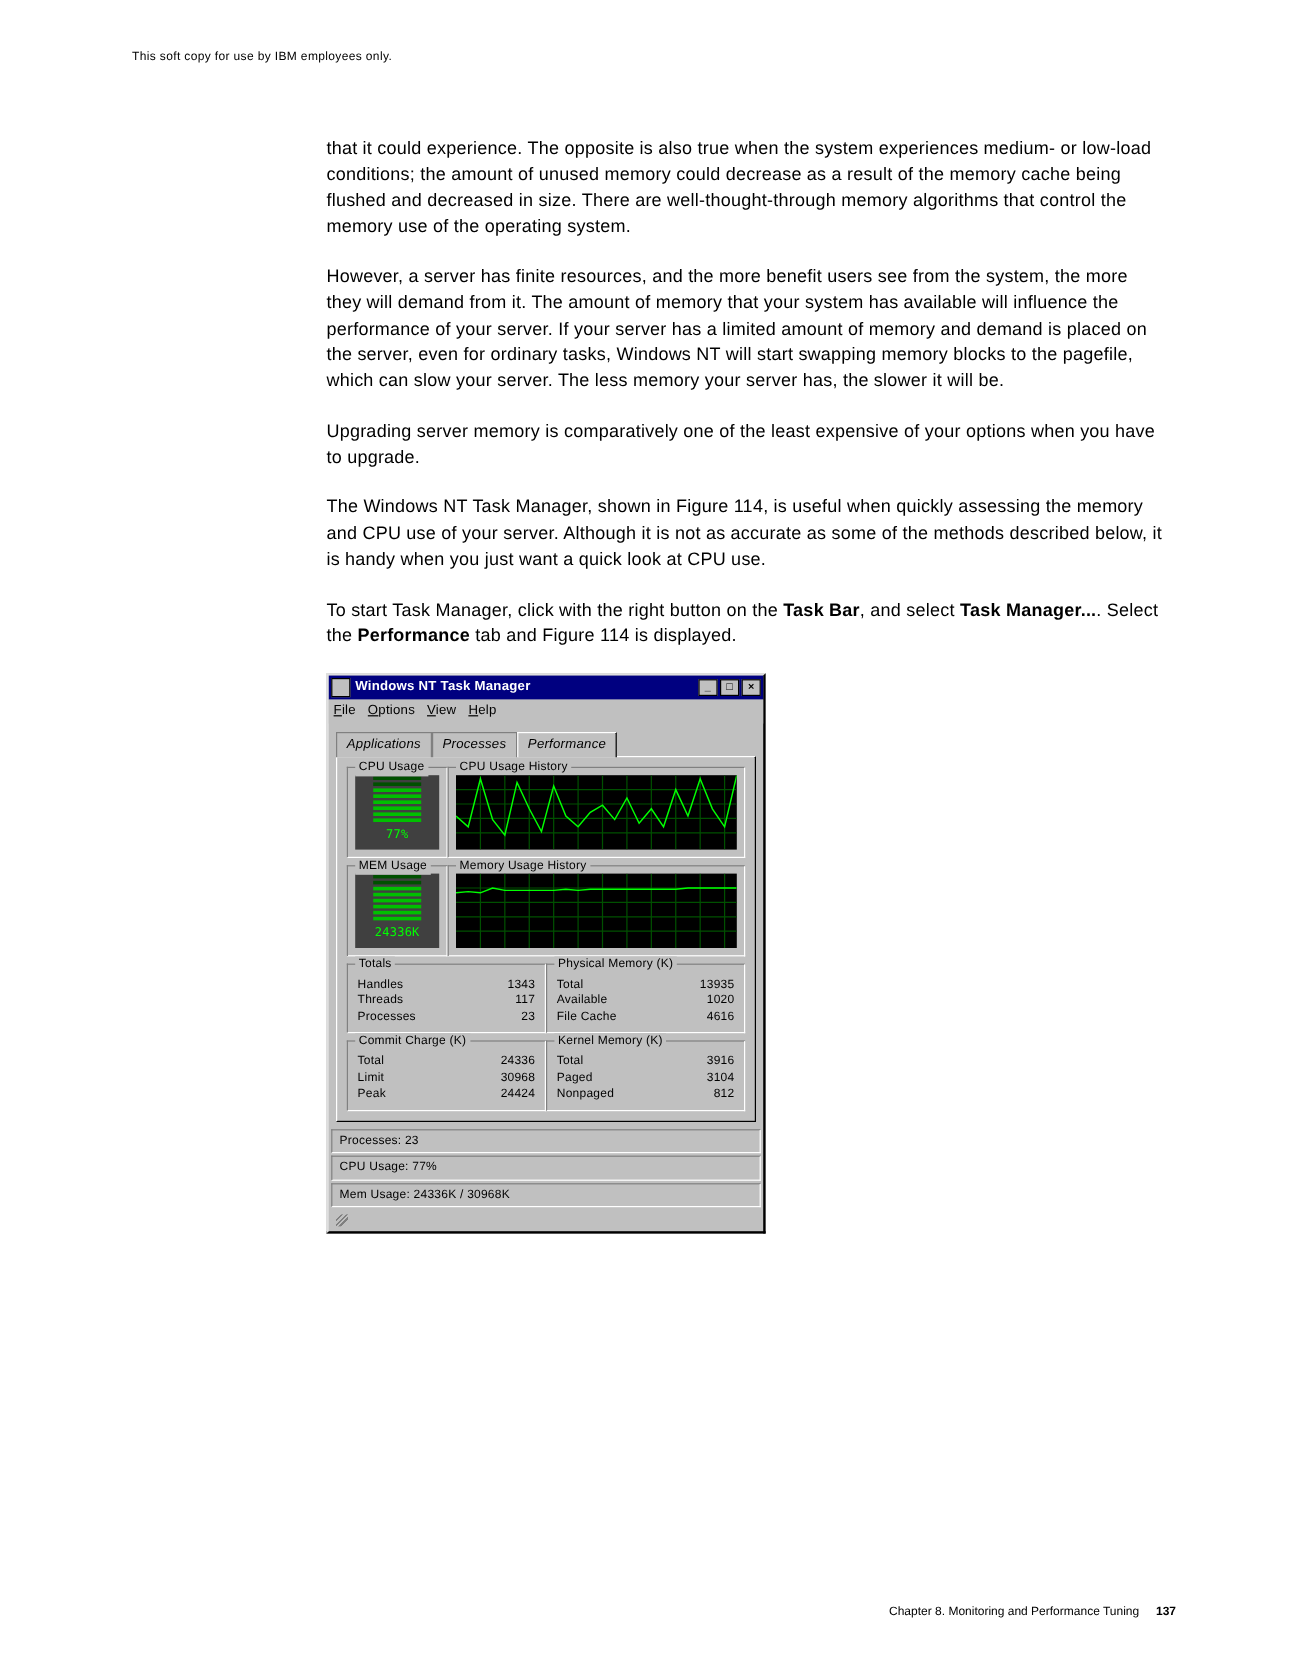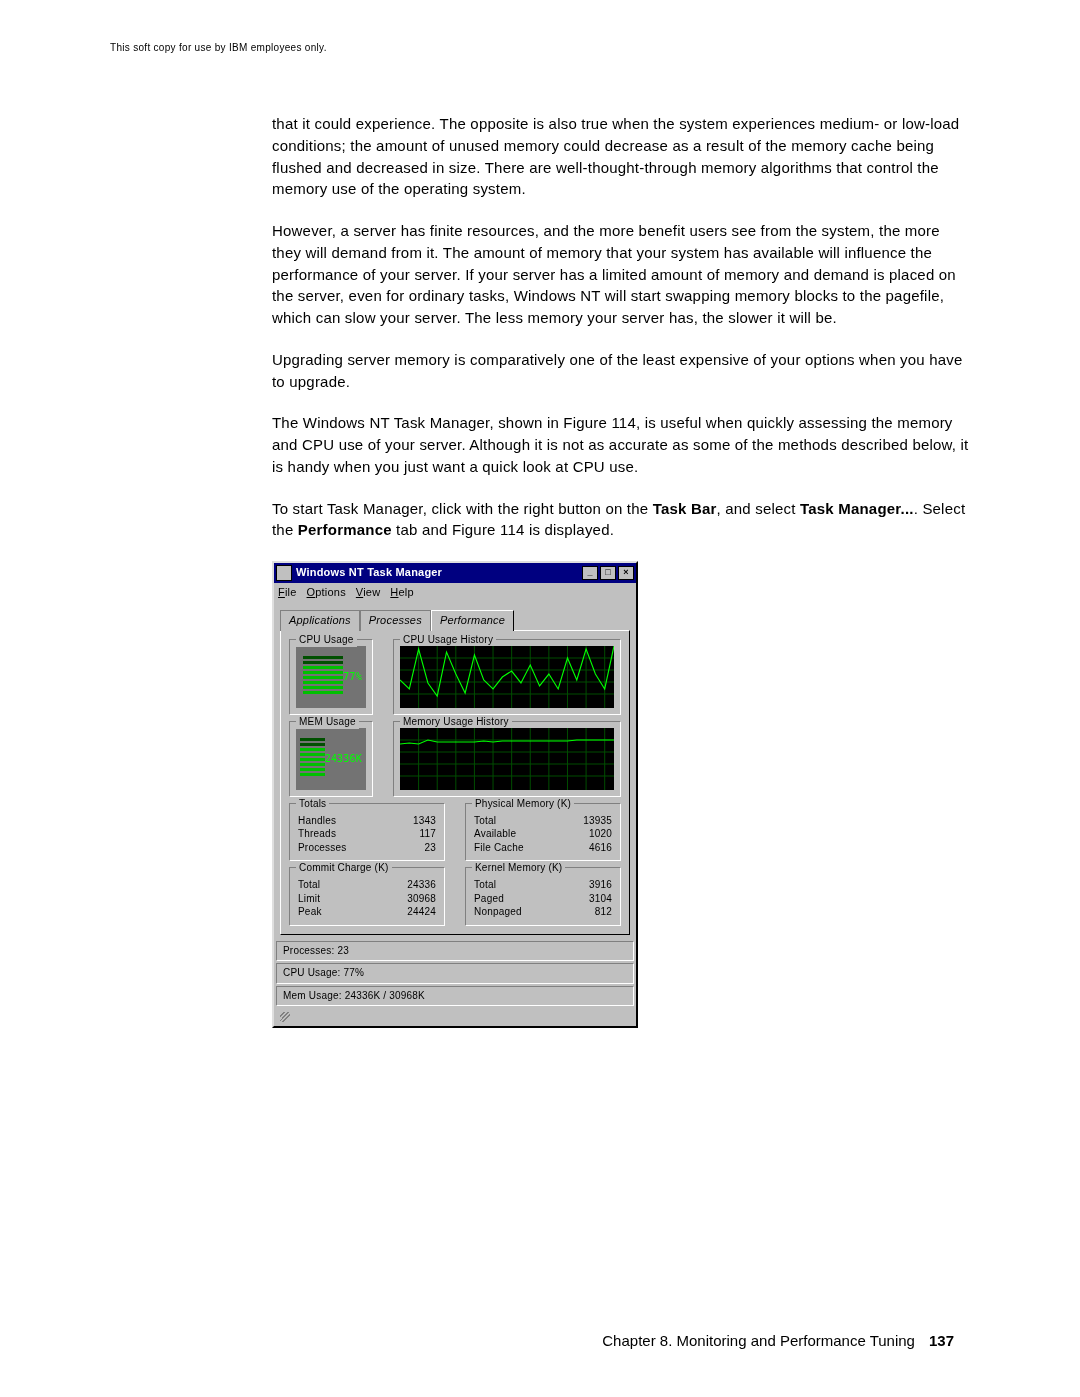--- a/index.html
+++ b/index.html
@@ -85,32 +85,32 @@
   }
   .tm-tab.active {
     background:#c0c0c0;
     border-top:1px solid #fff; border-left:1px solid #fff;
     border-right:1px solid #000;
   }
   .tm-tab-content {
     border:1px solid #fff; border-right-color:#000; border-bottom-color:#000;
     margin:0 6px 4px 6px; padding:8px;
   }
-  .tm-row { display:flex; gap:20px; margin-bottom:6px; }
+  .tm-row { display:flex; gap:0; margin-bottom:6px; }
   .tm-group {
     border:1px solid #808080; border-right-color:#fff; border-bottom-color:#fff;
     position:relative; padding:6px;
   }
   .tm-group-title {
     position:absolute; top:-7px; left:6px;
     background:#c0c0c0; padding:0 3px; font-size:10px;
   }
   .meter {
-    width:70px; height:62px; background:#737373;
-    display:flex; align-items:center; justify-content:flex-end;
+    width:70px; height:62px; background:#404040;
+    display:flex; flex-direction:column; align-items:center; justify-content:flex-end;
     padding:4px; box-sizing:border-box;text-align:center;
   }
   .meter-bars {
     display:flex; flex-direction:column; gap:2px; width:40px; margin-bottom:4px;
   }
   .meter-bar { height:3px; background:#00c000; }
   .meter-bar.dim { background:#005000; }
   .meter-label { color:#00ff00; font-size:10px; font-family:monospace; }
   .history {
     flex:1; height:62px; background:#000; position:relative; overflow:hidden;
@@ -146,22 +146,22 @@
       linear-gradient(135deg, transparent 40%, #808080 40%, #808080 50%, transparent 50%),
       linear-gradient(135deg, transparent 20%, #808080 20%, #808080 30%, transparent 30%);
   }
   .caption {
     font-style: italic;
     font-size: 13px;
     margin-top:8px;
   }
   .footer {
     position:absolute;
-    bottom:48px; right:126px;
-    font-size:15px;
+    bottom:48px; right:100px;
+    font-size:10px;
   }
   .footer .pnum { font-weight:bold; margin-left:14px; }
 </style>
 </head>
 <body>
 
 <div class="page">
   <div class="header-note">This soft copy for use by IBM employees only.</div>
 
   <div class="body-text">

